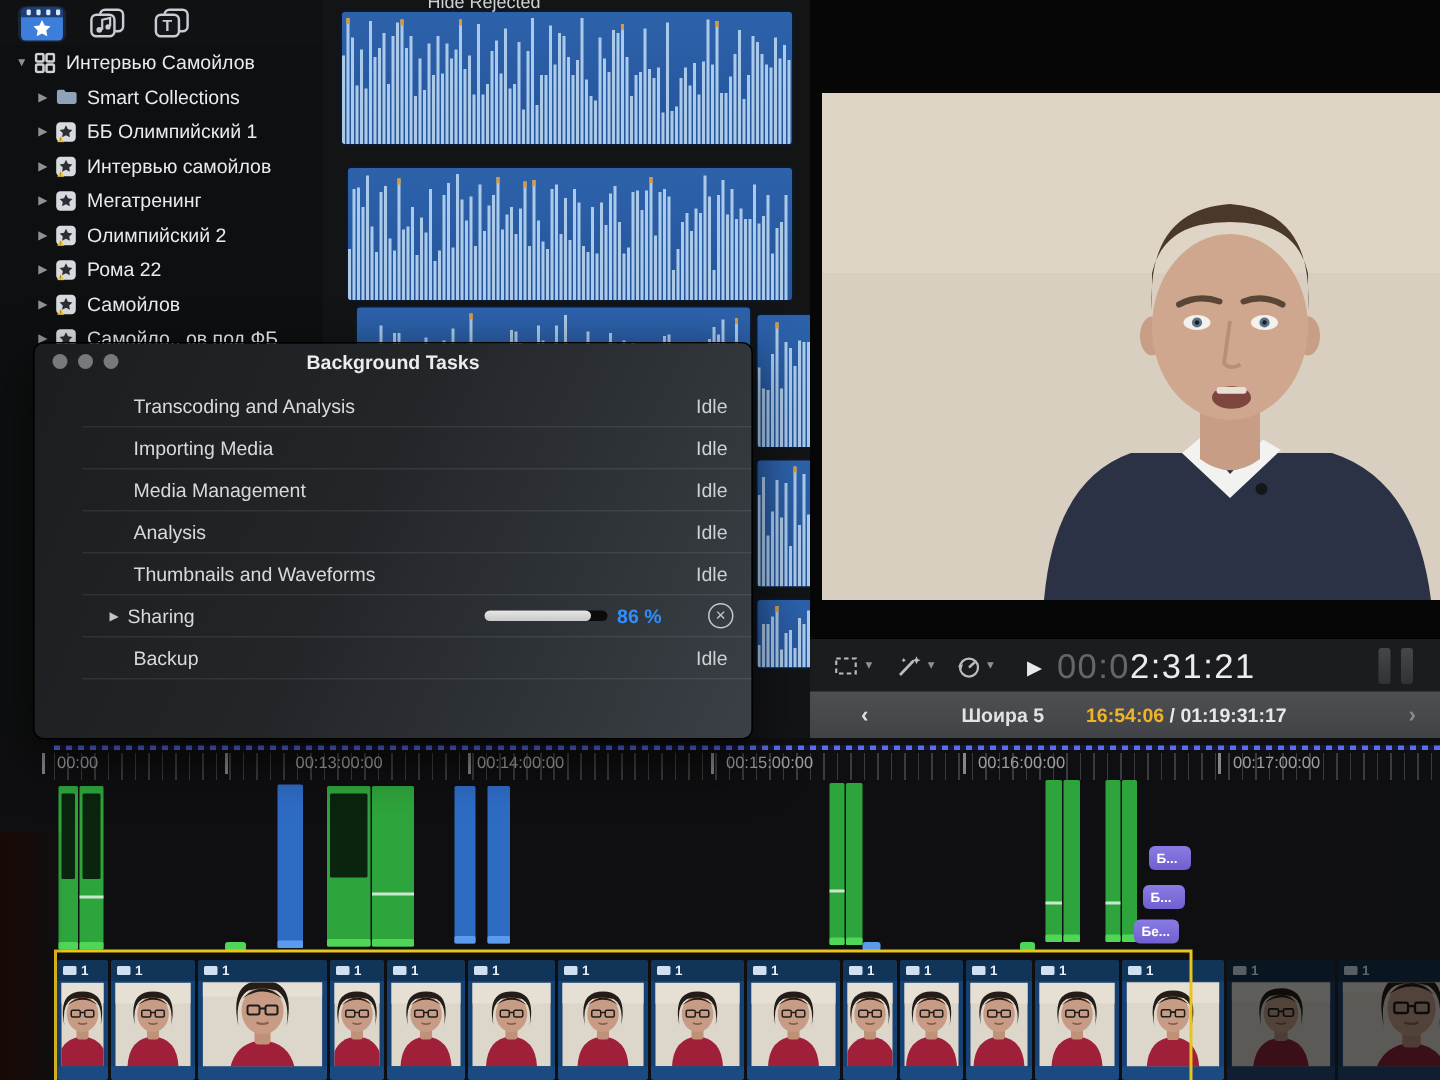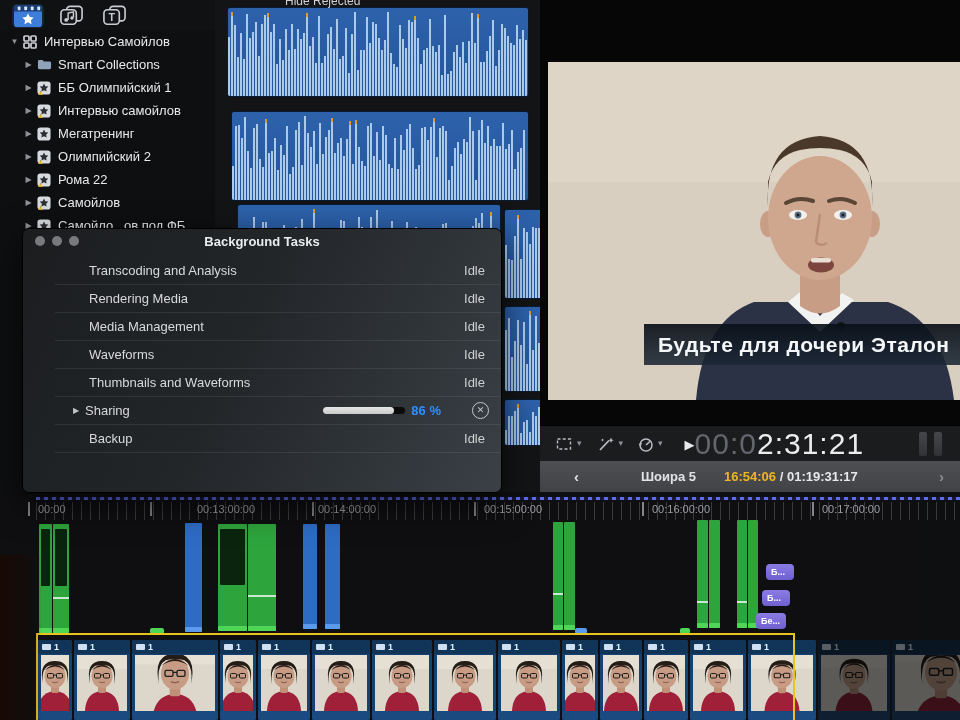--- a/index.html
+++ b/index.html
@@ -30,21 +30,21 @@
   #caption-band{position:absolute;left:96px;right:0;top:262px;height:41px;
     background:linear-gradient(180deg,rgba(10,16,24,.92),rgba(28,40,54,.88));
     display:flex;align-items:center;z-index:2;}
   #caption-band span{color:#f4f6f8;font-size:21px;font-weight:bold;letter-spacing:.5px;padding-left:14px;white-space:nowrap;}
 
   
   #controlbar{position:absolute;left:540px;top:425px;width:420px;height:36px;background:#1b1c1e;border-top:1px solid #000;display:flex;align-items:center;}
   .cbtn{display:flex;align-items:center;margin-left:14px;color:#b9bcc2;}
   .chev{color:#8e9196;font-size:9px;margin-left:3px;transform:translateY(-1px);}
   #play-btn{color:#e8e9eb;font-size:13px;margin-left:22px;}
-  #timecode{margin-left:0;font-size:30px;letter-spacing:1px;color:#ececef;white-space:nowrap;}
+  #timecode{margin-left:10px;font-size:23px;letter-spacing:1px;color:#ececef;white-space:nowrap;}
   #timecode .dim{color:#63666c;}
   #meters{position:absolute;right:18px;top:6px;display:flex;gap:7px;}
   #meters div{width:8px;height:24px;border-radius:2px;background:linear-gradient(#45474b,#303236);}
 
   
   #tlheader{position:absolute;left:540px;top:461px;width:420px;height:31px;
     background:linear-gradient(#4e4f53,#424346);display:flex;align-items:center;font-size:13px;color:#e2e3e5;}
   #tlh-back{margin-left:34px;font-size:15px;font-weight:bold;color:#dedfe1;}
   #tlh-name{margin-left:62px;font-weight:bold;}
   #tlh-times{margin-left:28px;font-weight:bold;}
@@ -634,23 +634,20 @@
           <circle cx="250" cy="153" r="1.5" fill="#1c1c1c"></circle>
         <ellipse cx="295" cy="153" rx="9" ry="5" fill="#f4f1ec"></ellipse>
         <circle cx="295" cy="153" r="3.4" fill="#5b7086"></circle>
           <circle cx="295" cy="153" r="1.5" fill="#1c1c1c"></circle>
         <path d="M272 152 L268 180 Q272 185 279 181" stroke="#b5real" stroke-width="0" fill="none"></path>
         <path d="M272 152 L268 180 Q272 185 279 181" stroke="#b88f76" stroke-width="2.5" fill="none"></path>
         <ellipse cx="273" cy="203" rx="13" ry="7.5" fill="#7c453e"></ellipse>
         <rect x="263" y="196" width="20" height="4.5" rx="2" fill="#e9dfd3"></rect>
         <circle cx="293" cy="264" r="4" fill="#14161a"></circle>
       </svg>
-      <div id="caption-band">
-        <span>Будьте для дочери Эталон</span>
-      </div>
     </div>
   </div>
 
   <div id="controlbar">
     <span class="cbtn">
       <svg viewBox="0 0 20 16" width="20" height="16">
           <rect x="3.5" y="3" width="13" height="10" fill="none" stroke="#b9bcc2" stroke-width="1.4" stroke-dasharray="3 2.2"></rect>
         </svg>
       <span class="chev">▾</span>
     </span>
@@ -965,29 +962,29 @@
           <span></span>
         </span>
       <span id="bt-title">Background Tasks</span>
     </div>
     <div id="bt-rows">
         <div class="btrow">
           <span class="bt-label">Transcoding and Analysis</span>
           <span class="bt-status">Idle</span>
         </div>
         <div class="btrow">
-          <span class="bt-label">Rendering Media</span>
+          <span class="bt-label">Importing Media</span>
           <span class="bt-status">Idle</span>
         </div>
         <div class="btrow">
           <span class="bt-label">Media Management</span>
           <span class="bt-status">Idle</span>
         </div>
         <div class="btrow">
-          <span class="bt-label">Waveforms</span>
+          <span class="bt-label">Analysis</span>
           <span class="bt-status">Idle</span>
         </div>
         <div class="btrow">
           <span class="bt-label">Thumbnails and Waveforms</span>
           <span class="bt-status">Idle</span>
         </div>
         <div class="btrow">
           <span class="bt-disc">▶</span>
           <span class="bt-label" style="margin-left: 30px;">Sharing</span>
           <div class="bt-track">

